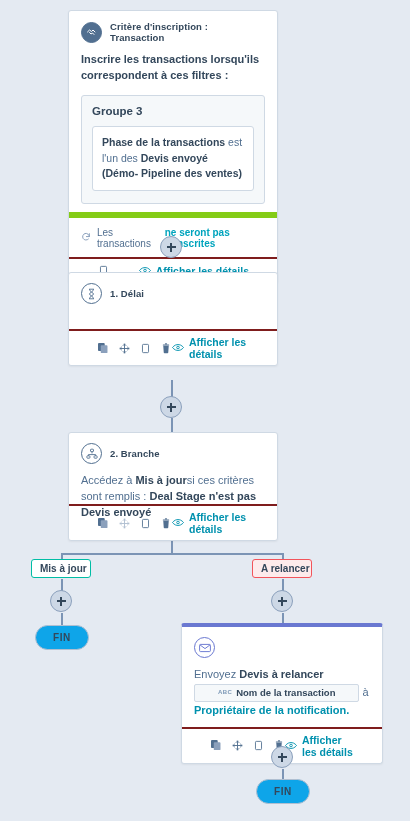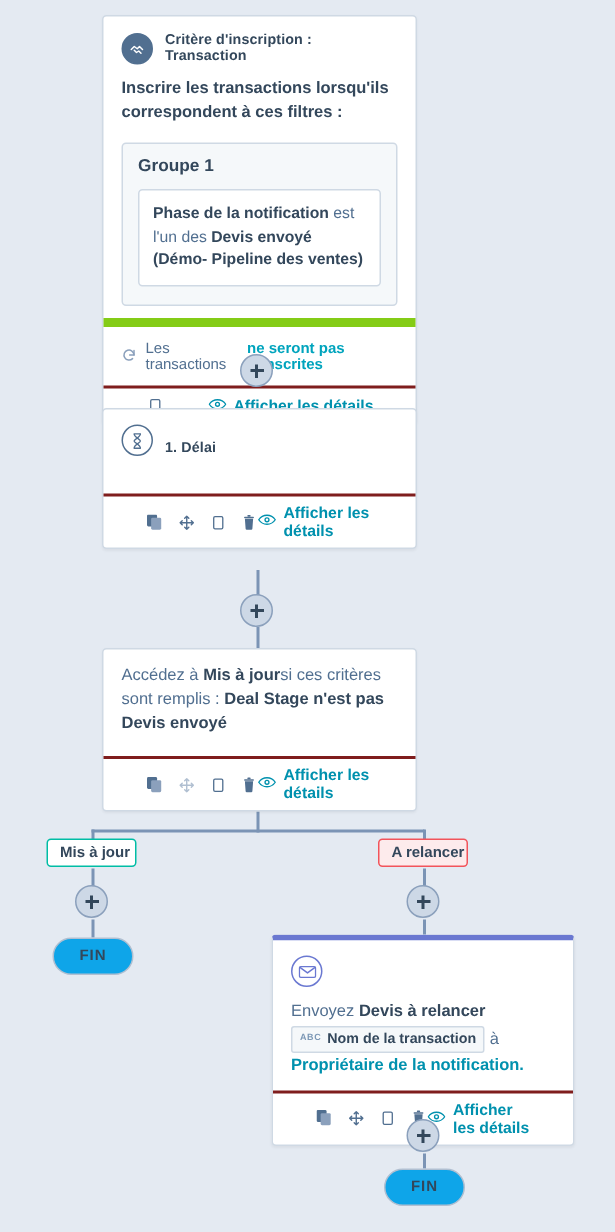--- a/index.html
+++ b/index.html
@@ -34,21 +34,21 @@
   
   .card {
     position:absolute; background:#fff;
     border:1px solid #cfd9e4; border-radius:3px;
     box-shadow:0 1px 2px rgba(0,0,0,.05);
     z-index:4;
   }
   .card.selected { border-top:4px solid #6a78d1; }
   .card-body { padding:10px 12px 8px 12px; }
 
-  .card-head { display:flex; align-items:flex-end; gap:8px; margin-bottom:9px; }
+  .card-head { display:flex; align-items:center; gap:8px; margin-bottom:9px; }
   .step-icon {
     width:21px; height:21px; border-radius:50%;
     border:1.5px solid #516f90;
     display:flex; align-items:center; justify-content:center;
     flex:0 0 auto; background:#fff;
   }
   .step-icon.filled { background:#516f90; border-color:#516f90; }
   .step-icon.purple { border-color:#6a78d1; }
   .step-icon svg { display:block; }
   .step-title { font-size:9.5px; font-weight:700; color:#33475b; letter-spacing:.1px; }
@@ -87,21 +87,21 @@
   .icon-btn { width:12px; height:13px; display:flex; align-items:center; justify-content:center; cursor:pointer; }
   .details {
     display:flex; align-items:center; gap:5px;
     color:#0091ae; font-weight:700; font-size:10.5px; cursor:pointer;
   }
 
   
   .token {
     display:inline-flex; align-items:center; gap:4px;
     border:1px solid #cfd9e4; background:#f5f8fa; border-radius:2px;
-    padding:1px 5px; font-size:9.5px; font-weight:700; color:#33475b;
+    padding:1px 23px; font-size:9.5px; font-weight:700; color:#33475b;
     vertical-align:middle; margin:1px 0;
   }
   .token .tok-glyph { font-size:6px; letter-spacing:.4px; color:#7c98b6; font-weight:700; }
   .link { color:#0091ae; font-weight:700; }
 
   
   .blabel {
     position:absolute; border-radius:3px; padding:3px 8px;
     font-size:10px; font-weight:700; z-index:5; white-space:nowrap;
     text-align:center;
@@ -154,23 +154,23 @@
             <path d="M3 12l4-4 4 3 3-3 4 4"></path>
             <path d="M7 13l3 3 3-2 3 3"></path>
           </svg>
         </span>
         <span class="step-title">Critère d'inscription : Transaction</span>
       </div>
       <div class="desc">
         <b>Inscrire les transactions lorsqu'ils correspondent à ces filtres :</b>
       </div>
       <div class="group">
-        <div class="group-title">Groupe 1</div>
+        <div class="group-title">Groupe 3</div>
         <div class="filter">
-          <b>Phase de la notification</b><span class="muted"> est l'un des </span><b>Devis envoyé (Démo- Pipeline des ventes)</b>
+          <b>Phase de la transactions</b><span class="muted"> est l'un des </span><b>Devis envoyé (Démo- Pipeline des ventes)</b>
         </div>
       </div>
     </div>
     <div class="reenroll">
       <span>
         <svg width="10" height="10" viewBox="0 0 24 24" fill="none" stroke="#8ba0bc" stroke-width="2.4" stroke-linecap="round">
           <path d="M20 11a8 8 0 10-2.3 6"></path>
             <path d="M20 4v7h-7"></path>
         </svg>
       </span>
@@ -242,20 +242,31 @@
               <circle cx="12" cy="8" r="2.6"></circle>
           </svg>
         </span>
         <span>Afficher les détails</span>
       </div>
     </div>
   </div>
 
   <div class="card" style="left:68px; top:432px; width:210px; height:109px;">
     <div class="card-body">
+      <div class="card-head">
+        <span class="step-icon">
+          <svg width="12" height="12" viewBox="0 0 20 20" fill="none" stroke="#516f90" stroke-width="1.5">
+            <rect x="7.5" y="2" width="5" height="4" rx="1"></rect>
+            <rect x="1.5" y="13" width="5" height="4" rx="1"></rect>
+            <rect x="13.5" y="13" width="5" height="4" rx="1"></rect>
+            <path d="M10 6v3M4 13v-2h12v2"></path>
+          </svg>
+        </span>
+        <span class="step-title">2. Branche</span>
+      </div>
       <div class="desc">
         <span class="muted">Accédez à </span><b>Mis à jour</b><span class="muted">si ces critères sont</span>
         <span class="muted">remplis : </span><b>Deal Stage n'est pas Devis envoyé</b>
       </div>
     </div>
     <div class="card-foot" style="position:absolute; bottom:0; left:0; right:0;">
       <div class="foot-icons">
         <span class="icon-btn">
           <svg width="11" height="11" viewBox="0 0 18 18" fill="#516f90">
               <rect x="0" y="0" width="11" height="13" rx="1.5"></rect>

